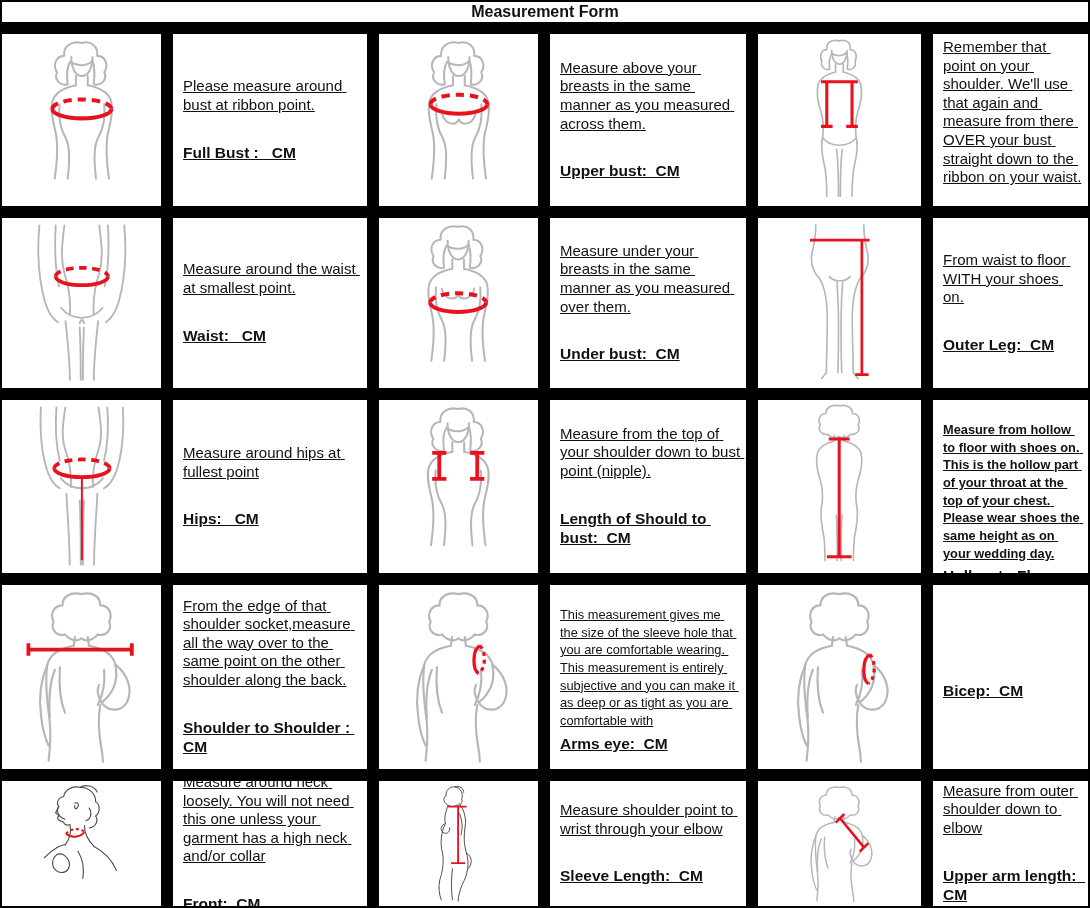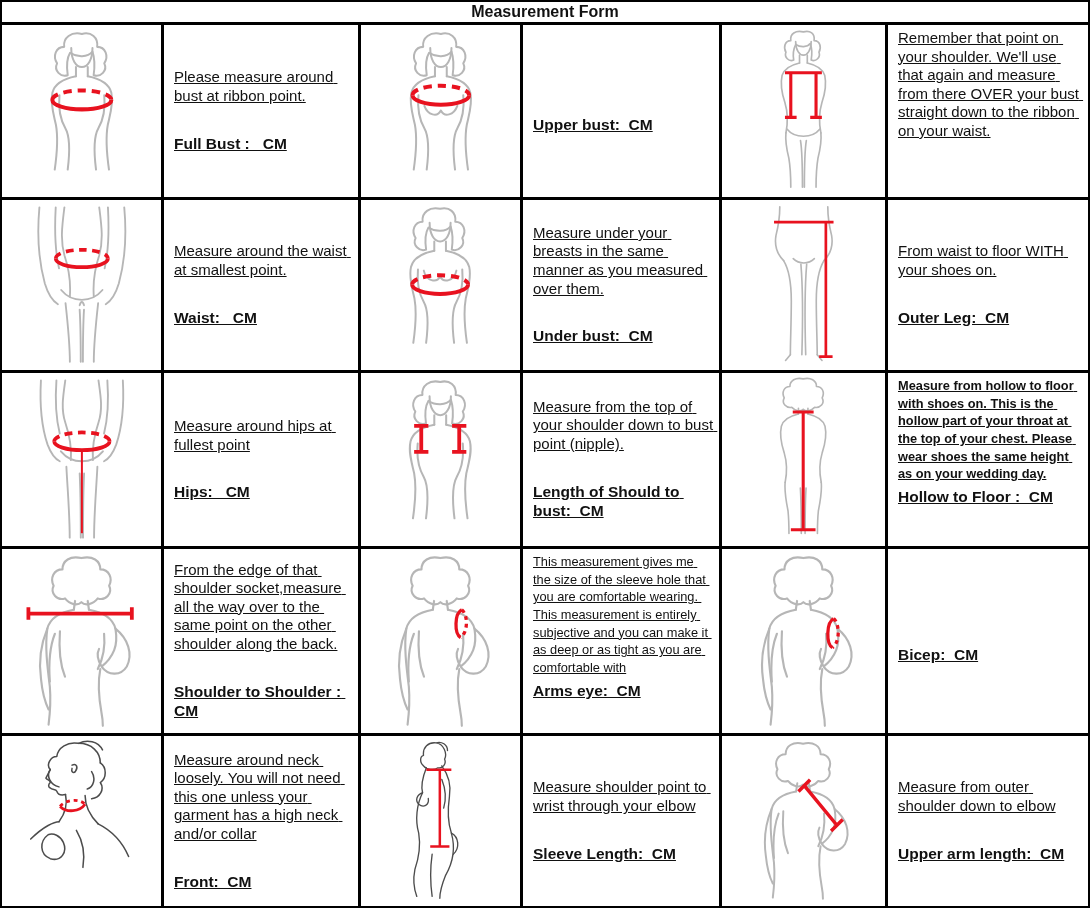--- a/index.html
+++ b/index.html
@@ -1,34 +1,34 @@
 <!DOCTYPE html>
 <html><head>
 <meta charset="utf-8">
 <style>
   html,body{margin:0;padding:0;background:#fff;}
   body{font-family:"Liberation Sans","DejaVu Sans",sans-serif;color:#111;}
   .form{
     width:1090px;height:908px;box-sizing:border-box;
     border:2px solid #000;background:#000;
-    display:grid;gap:3px;
+    display:grid;gap:12px;
     grid-template-columns:159px 194px 159px 196px 163px auto;
     grid-template-rows:20px 172px 170px 173px 184px auto;
   }
   .cell{background:#fff;overflow:hidden;box-sizing:border-box;}
   .titlebar{
     grid-column:1 / span 6;display:flex;align-items:center;justify-content:center;
     font-weight:bold;font-size:16px;
   }
   .tx{display:flex;flex-direction:column;justify-content:center;padding:6px 5px 6px 10px;text-decoration:underline;}
   .tx .desc{font-size:15px;line-height:1.24;white-space:pre-wrap;}
   .tx .lbl{font-size:15.5px;font-weight:bold;line-height:1.28;margin-top:28px;white-space:pre-wrap;}
   .tx.top{justify-content:flex-start;padding-top:4px;}
   .tx.top .lbl{margin-top:6px;}
-  .tx.dense .desc{font-size:12.8px;line-height:1.38;}
+  .tx.dense .desc{font-size:12.8px;line-height:1.38;margin-top:17px;}
   .tx.dense .lbl{margin-top:4px;}
   .tx .desc.b{font-weight:bold;}
   .fig{display:flex;align-items:center;justify-content:center;}
   .fig svg{height:96%;max-width:96%;}
 </style>
 </head>
 <body>
 
 <div class="form">
   <div class="cell titlebar">Measurement Form</div>
@@ -54,20 +54,21 @@
         <path stroke="#b6b6b6" fill="none" stroke-width="1.7" stroke-linecap="round" stroke-linejoin="round" d="M46 17 C46 27 50 33 55 33 C60 33 64 27 64 17"></path>
         <path stroke="#b6b6b6" fill="none" stroke-width="1.7" stroke-linecap="round" stroke-linejoin="round" d="M50 33 L50 41 M60 33 L60 41"></path>
         <path stroke="#b6b6b6" fill="none" stroke-width="1.7" stroke-linecap="round" stroke-linejoin="round" d="M50 41 C40 43 32 47 30 55 C28 64 31 73 33 82 C35 93 34 106 32 120 M60 41 C70 43 78 47 80 55 C82 64 79 73 77 82 C75 93 76 106 78 120"></path>
         <path stroke="#b6b6b6" fill="none" stroke-width="1.7" stroke-linecap="round" stroke-linejoin="round" d="M36 57 C35 68 37 78 41 85 C45 92 45 104 43 120 M74 57 C75 68 73 78 69 85 C65 92 65 104 67 120"></path>
         <path stroke="#b6b6b6" fill="none" stroke-width="1.7" stroke-linecap="round" stroke-linejoin="round" d="M41 66 C44 74 52 76 55 70 M69 66 C66 74 58 76 55 70"></path>
         <path stroke="#e8121f" fill="none" stroke-linecap="butt" stroke-width="3.4" d="M31 57 A24 8 0 0 0 79 57"></path>
         <path stroke="#e8121f" fill="none" stroke-linecap="butt" stroke-width="3.4" stroke-dasharray="7 5" d="M31 57 A24 8 0 0 1 79 57"></path>
       </svg>
     </div>
   <div class="cell tx">
+    <div class="desc">Measure above your breasts in the same manner as you measured across them.</div>
     <div class="lbl">Upper bust:  CM</div>
   </div>
   <div class="cell fig">
       <svg viewBox="0 0 110 170" xmlns="http://www.w3.org/2000/svg">
         <path stroke="#b6b6b6" fill="none" stroke-width="1.7" stroke-linecap="round" stroke-linejoin="round" d="M55 4 C47 2 41 6 42 13 C36 13 34 20 37 25 C35 30 40 35 45 33 C44 27 45 21 47 17 C52 20 59 20 62 16 C64 21 64 27 63 33 C68 35 73 30 71 25 C74 20 72 13 66 13 C67 6 62 2 55 4 Z"></path>
         <path stroke="#b6b6b6" fill="none" stroke-width="1.7" stroke-linecap="round" stroke-linejoin="round" d="M47 14 C47 23 51 28 55 28 C59 28 63 23 63 14"></path>
         <path stroke="#b6b6b6" fill="none" stroke-width="1.7" stroke-linecap="round" stroke-linejoin="round" d="M51 28 L51 36 M59 28 L59 36"></path>
         <path stroke="#b6b6b6" fill="none" stroke-width="1.7" stroke-linecap="round" stroke-linejoin="round" d="M51 36 C42 38 35 42 33 49 C31 58 33 68 36 77 C39 87 39 98 37 108 M59 36 C68 38 75 42 77 49 C79 58 77 68 74 77 C71 87 71 98 73 108"></path>
         <path stroke="#b6b6b6" fill="none" stroke-width="1.7" stroke-linecap="round" stroke-linejoin="round" d="M37 108 C36 118 38 126 40 134 C42 146 42 156 42 164 M73 108 C74 118 72 126 70 134 C68 146 68 156 68 164 M52 116 C54 128 54 146 54 164 M58 116 C56 128 56 146 56 164"></path>
         <path stroke="#b6b6b6" fill="none" stroke-width="1.7" stroke-linecap="round" stroke-linejoin="round" d="M38 104 C46 114 64 114 72 104"></path>

